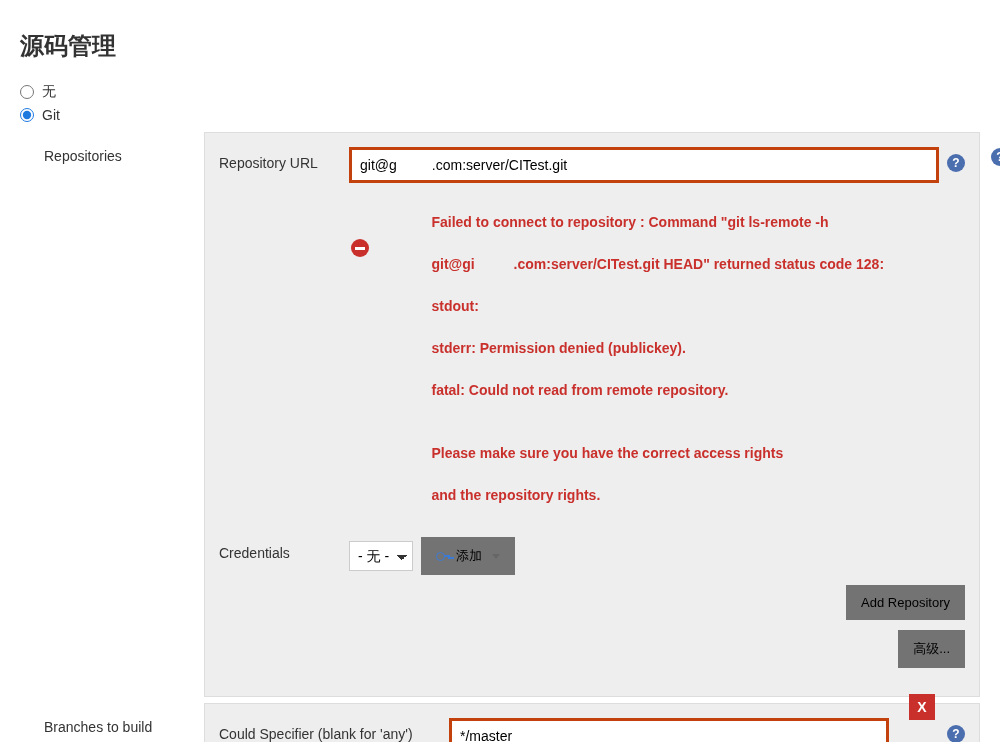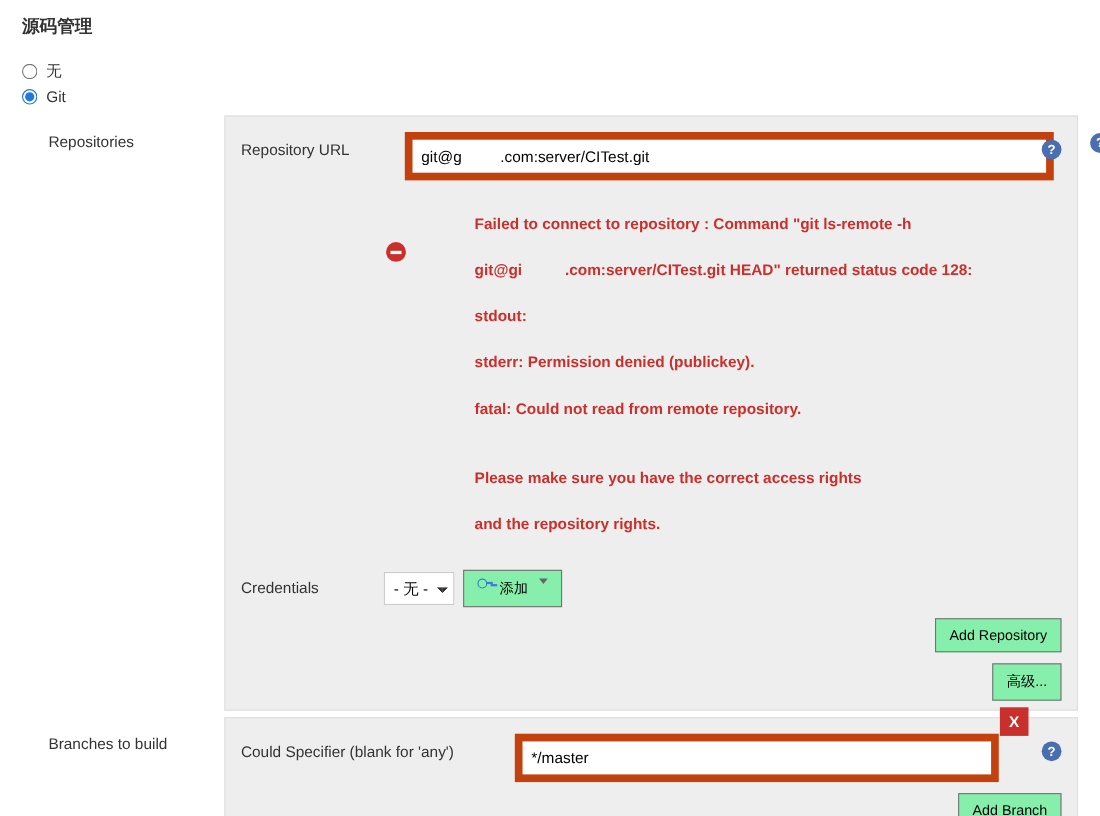--- a/index.html
+++ b/index.html
@@ -1,40 +1,40 @@
 <!DOCTYPE html>
 <html><head>
 <meta charset="utf-8">
 <style>
 * { box-sizing: border-box; margin: 0; padding: 0; }
 body { font-family: Arial, "Helvetica Neue", sans-serif; font-size: 14px; color: #333; background: #fff; width: 1000px; }
-h2 { font-size: 16px; font-weight: bold; padding: 14px 20px 18px; }
+h2 { font-size: 24px; font-weight: bold; padding: 30px 20px 18px; }
 .radio-row { padding: 3px 20px; display: flex; align-items: center; gap: 8px; }
 .radio-row input[type="radio"] { width: 14px; height: 14px; accent-color: #1f7ae0; }
 .radio-row label { font-size: 14px; }
 .section-body { padding: 0 0 0 44px; }
 .row { display: flex; align-items: flex-start; margin: 6px 0; }
 .row-label { width: 160px; padding: 16px 8px 8px 0; font-size: 14px; color: #333; }
-.panel { flex: 1; background: #eee; border: 1px solid #ddd; padding: 14px 14px 8px 14px; position: relative; margin-right: 20px; }
+.panel { flex: 1; background: #eee; border: 1px solid #ddd; padding: 14px 14px 28px 14px; position: relative; margin-right: 20px; }
 .inner-row { display: flex; align-items: flex-start; margin-bottom: 10px; }
 .inner-label { width: 130px; padding-top: 8px; font-size: 14px; }
 .inner-label.wide { width: 230px; }
 .inner-content { flex: 1; display: flex; flex-direction: column; }
-input[type="text"] { width: 100%; padding: 7px 8px; font-size: 14px; border: 7px solid #c2410c; background: #fff; margin-left: 19px; }
+input[type="text"] { width: 100%; padding: 7px 8px; font-size: 14px; border: 3px solid #c2410c; background: #fff; }
 .help-icon { width: 18px; height: 18px; border-radius: 50%; background: #4b6eaf; color: #fff; font-size: 12px; font-weight: bold; display: inline-flex; align-items: center; justify-content: center; cursor: pointer; flex-shrink: 0; margin-left: 8px; margin-top: 7px; }
 .help-icon.outside { position: absolute; right: -30px; top: 8px; }
 .field-with-help { display: flex; align-items: flex-start; }
 .field-wrap { flex: 1; }
 .error-block { display: flex; align-items: flex-start; margin-top: 8px; padding-left: 2px; }
 .error-icon { width: 18px; height: 18px; border-radius: 50%; background: #c9302c; color: #fff; display: inline-flex; align-items: center; justify-content: center; font-weight: bold; font-size: 13px; margin-right: 8px; margin-top: 48px; flex-shrink: 0; }
 .error-icon::before { content: ""; width: 10px; height: 3px; background: #fff; }
 .error-text { color: #c9302c; font-weight: bold; line-height: 1.5; white-space: pre-wrap; font-size: 14px; }
 .controls-line { display: flex; gap: 8px; align-items: center; }
 select { padding: 6px 22px 6px 8px; font-size: 14px; border: 1px solid #ccc; background: #fff; appearance: none; background-image: linear-gradient(45deg, transparent 50%, #333 50%), linear-gradient(135deg, #333 50%, transparent 50%); background-position: right 10px top 13px, right 5px top 13px; background-size: 5px 5px, 5px 5px; background-repeat: no-repeat; }
-.btn { padding: 7px 12px; font-size: 13px; border: 1px solid #737373; background: #86efac; cursor: pointer; display: inline-flex; gap: 6px; }
+.btn { padding: 7px 12px; font-size: 13px; border: 3px solid #737373; background: #737373; cursor: pointer; display: inline-flex; align-items: center; gap: 6px; }
 .btn-row-right { display: flex; justify-content: flex-end; gap: 8px; margin-top: 10px; }
 .key-icon { display: inline-block; width: 14px; height: 8px; position: relative; }
 .key-icon::before { content: ""; position: absolute; left: 0; top: 0; width: 7px; height: 7px; border: 1.5px solid #3b7bd6; border-radius: 50%; }
 .key-icon::after { content: ""; position: absolute; left: 8px; top: 3px; width: 6px; height: 1.5px; background: #3b7bd6; box-shadow: 4px 2px 0 0 #3b7bd6; }
 .caret-down { display: inline-block; width: 0; height: 0; border-left: 4px solid transparent; border-right: 4px solid transparent; border-top: 5px solid #666; margin-left: 4px; }
 .close-x { position: absolute; right: 44px; top: -10px; width: 26px; height: 26px; background: #c9302c; color: #fff; display: inline-flex; align-items: center; justify-content: center; font-weight: bold; font-size: 14px; cursor: pointer; z-index: 2; }
 </style>
 </head>
 <body>
 

